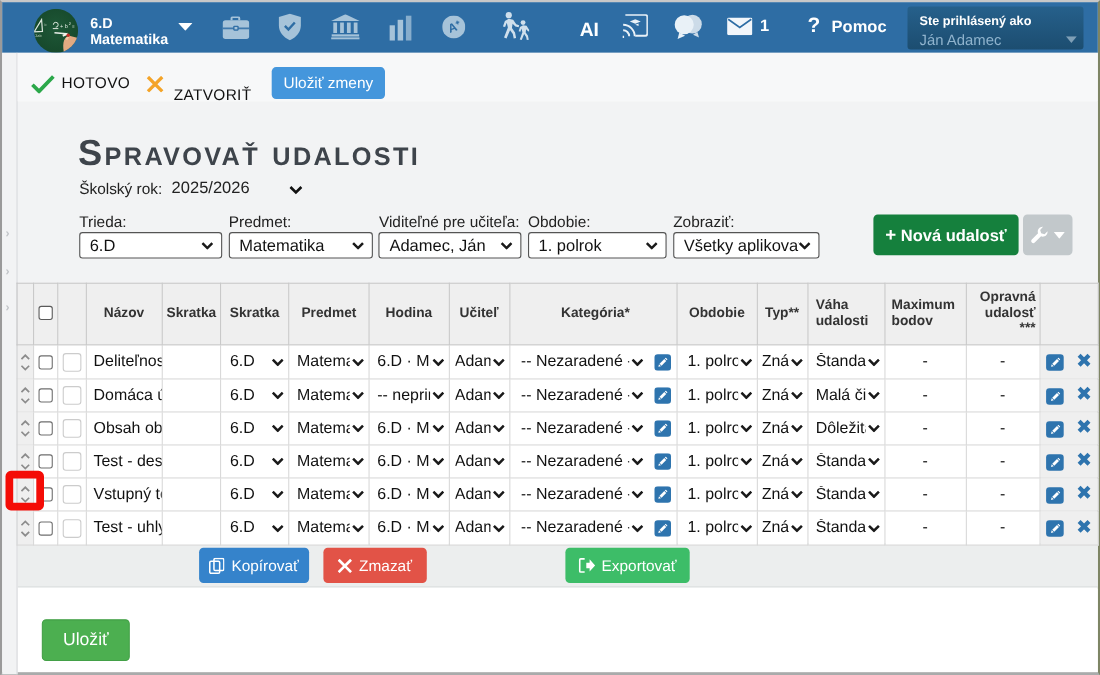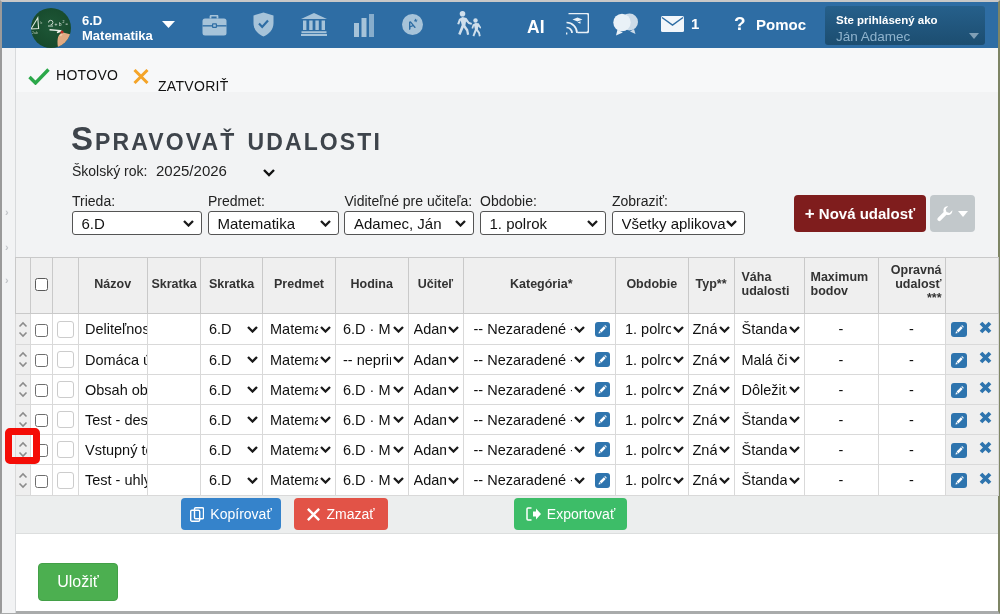--- a/index.html
+++ b/index.html
@@ -21,21 +21,21 @@
 .chk-lbl{font-size:14px;letter-spacing:0.3px;color:#111;}
 #savechanges{position:absolute;left:231px;top:13px;width:103px;height:29px;background:#4496dc;border-radius:4px;color:#fff;font-size:14px;text-align:center;line-height:29px;}
 
 #h1{position:absolute;left:69px;top:118px;font-size:33px;font-weight:bold;color:#3e444b;font-variant:small-caps;letter-spacing:2.1px;}
 #schoolyear{position:absolute;left:70px;top:161px;font-size:14px;color:#222;}
 
 .flabel{position:absolute;top:191px;font-size:14px;color:#222;}
 .fsel{position:absolute;top:209px;height:24px;background:#fff;border:1px solid #545454;border-radius:3px;font-size:15px;color:#111;display:flex;align-items:center;padding-left:9px;}
 .fsel .crt{margin-left:auto;margin-right:7px;flex:none;}
 .fsel span{white-space:nowrap;overflow:hidden;}
-#novabtn{position:absolute;left:792px;top:193px;width:132px;height:37px;background:#7f1d1d;border-radius:4px;color:#fff;font-size:15px;font-weight:bold;text-align:center;line-height:37px;}
+#novabtn{position:absolute;left:792px;top:193px;width:132px;height:37px;background:#15803d;border-radius:4px;color:#fff;font-size:15px;font-weight:bold;text-align:center;line-height:37px;}
 #wrenchbtn{position:absolute;left:928px;top:193px;width:45px;height:37px;background:#c2c8cb;border-radius:4px;display:flex;align-items:center;justify-content:center;}
 
 #evtable{position:absolute;left:13px;top:255px;width:983px;border-collapse:collapse;table-layout:fixed;}
 #evtable th{background:#efefef;border:1px solid #c9c9c9;font-size:12.5px;line-height:14px;color:#333;font-weight:bold;padding:2px 3px 5px 3px;vertical-align:middle;}
 #evtable td{border:1px solid #d9d9d9;font-size:14.5px;color:#111;padding:0;overflow:hidden;white-space:nowrap;background:#fff;}
 #evtable td.grey{background:#efefef;}
 #evtable tr.r{height:30px;}
 .selcell{display:flex;align-items:center;padding-left:8px;overflow:hidden;}
 .selcell span{white-space:nowrap;overflow:hidden;flex:1 1 auto;}
 .selcell .crt{flex:none;margin-left:2px;margin-right:4px;}
@@ -157,20 +157,21 @@
 </div>
 <div id="toolbar">
 <svg class="abs" style="left:12px;top:20px" width="22" height="17" viewBox="0 0 22 17">
         <path d="M1.5 9l6 6L20.5 1.5" fill="none" stroke="#2ba84a" stroke-width="3.4"></path>
       </svg>
 <div class="abs chk-lbl" style="left:40px;top:19px;">HOTOVO</div>
 <svg class="abs" style="left:117px;top:21px" width="16" height="15" viewBox="0 0 16 15">
         <path d="M1.5 1L14.5 14M14.5 1L1.5 14" fill="none" stroke="#f4a428" stroke-width="3"></path>
       </svg>
 <div class="abs chk-lbl" style="left:142px;top:30px;">ZATVORIŤ</div>
+<div id="savechanges">Uložiť zmeny</div>
 </div>
 <div id="h1">Spravovať udalosti</div>
 <div id="schoolyear">Školský rok:<span style="position:absolute;left:84px;top:-1px;font-size:15px">2025/2026</span></div>
 <svg class="abs" style="left:261px;top:167px" width="12" height="8" viewBox="0 0 12 8">
       <path d="M1 1l5 5 5-5" fill="none" stroke="#111" stroke-width="2.4"></path>
     </svg>
 <div class="flabel" style="left:70.0px;">Trieda:</div>
 <div class="fsel" style="left:69.5px;width:130.5px;">
       <span>6.D</span>
       <svg class="crt" width="11" height="7" viewBox="0 0 11 7">

